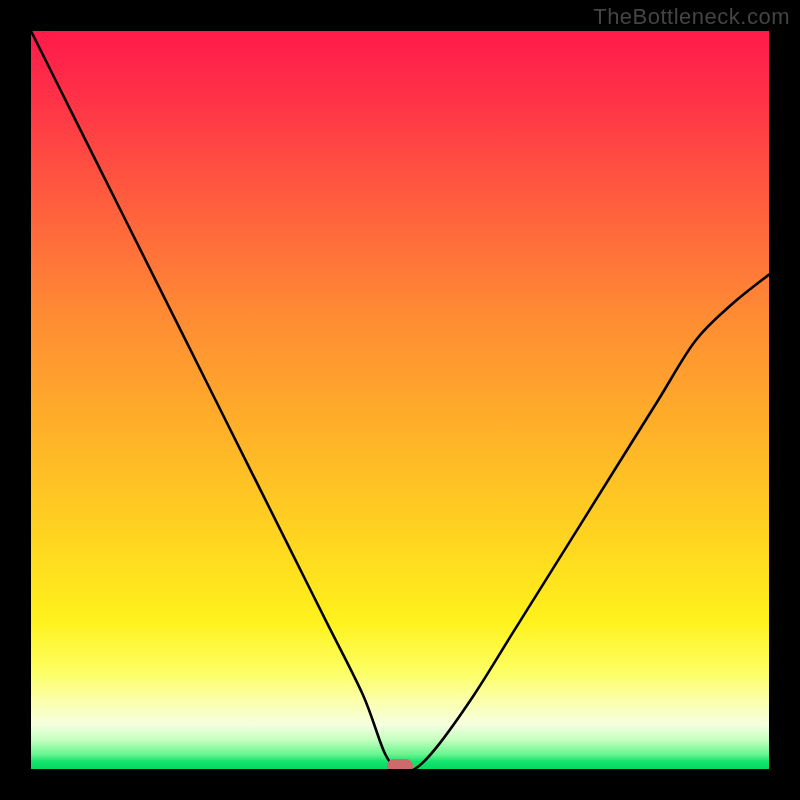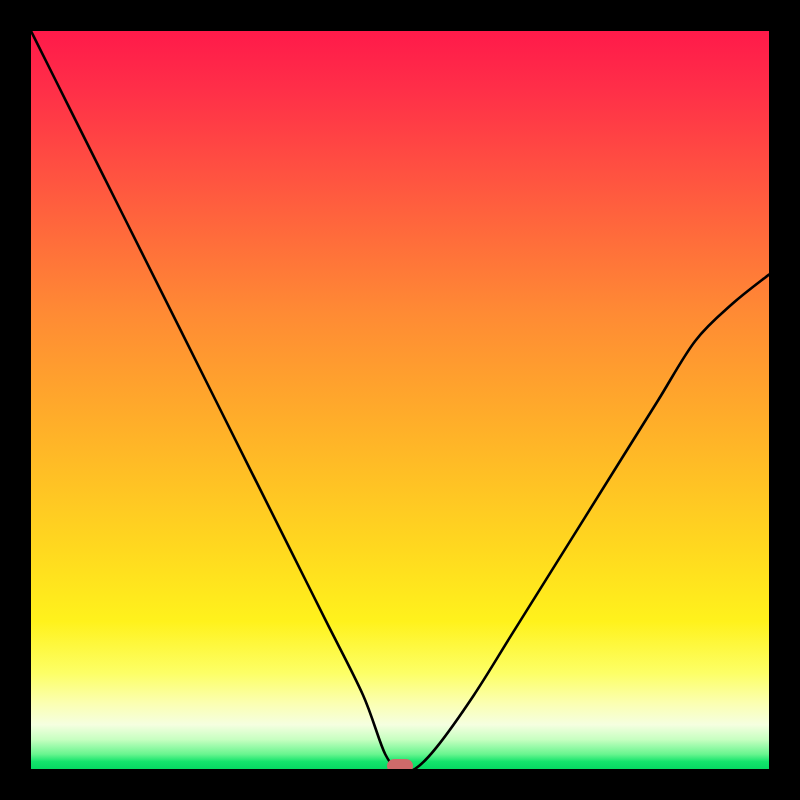--- a/index.html
+++ b/index.html
@@ -71,20 +71,21 @@
     border-radius: 7px;
     transform: translate(-50%, -50%);
     z-index: 20;
   }
 </style>
 </head>
 <body>
 
 <div class="frame">
 
+  <div class="watermark">TheBottleneck.com</div>
 
   <div class="plot-area">
     <div class="gradient-bg"></div>
 
     <svg class="curve" viewBox="0 0 738 738" preserveAspectRatio="none">
       <path id="curve-path" fill="none" stroke="#000" stroke-width="2.6" stroke-linecap="round" stroke-linejoin="round" d="M 0 0 C 6.1499999999999995 12.299999999999992, 24.6 49.199999999999946, 36.9 73.79999999999995 C 49.199999999999996 98.39999999999996, 61.49999999999999 123.00000000000001, 73.8 147.60000000000002 C 86.1 172.20000000000002, 98.4 196.79999999999998, 110.7 221.39999999999998 C 123 245.99999999999997, 135.29999999999998 270.59999999999997, 147.6 295.2 C 159.9 319.8, 172.2 344.4, 184.5 369 C 196.8 393.6, 209.1 418.2, 221.4 442.8 C 233.70000000000002 467.40000000000003, 246 492, 258.3 516.6 C 270.6 541.2, 282.9 565.8, 295.2 590.4 C 307.5 615, 322.26 642.0600000000001, 332.1 664.2 C 341.94000000000005 686.34, 348.09000000000003 710.94, 354.24 723.24 C 360.39 735.54, 364.08 735.54, 369 738 C 373.92 740.46, 377.61 741.69, 383.76 738 C 389.90999999999997 734.31, 396.06000000000006 728.16, 405.90000000000003 715.86 C 415.74 703.5600000000001, 430.5 682.6500000000001, 442.8 664.2 C 455.1 645.75, 467.4 624.8399999999999, 479.7 605.16 C 492 585.48, 504.3 565.8, 516.6 546.12 C 528.9 526.44, 541.2 506.76, 553.5 487.08 C 565.8 467.4, 578.1 447.72, 590.4 428.04 C 602.6999999999999 408.36, 615 388.68, 627.3 369 C 639.5999999999999 349.32, 651.9000000000001 325.95000000000005, 664.2 309.96000000000004 C 676.5 293.97, 688.8000000000001 284.13, 701.1 273.06 C 713.4 261.99, 731.85 248.45999999999998, 738 243.53999999999996"></path>
     </svg>
 
     <div id="marker" class="marker" style="left: 369px; top: 735px;"></div>
   </div>

